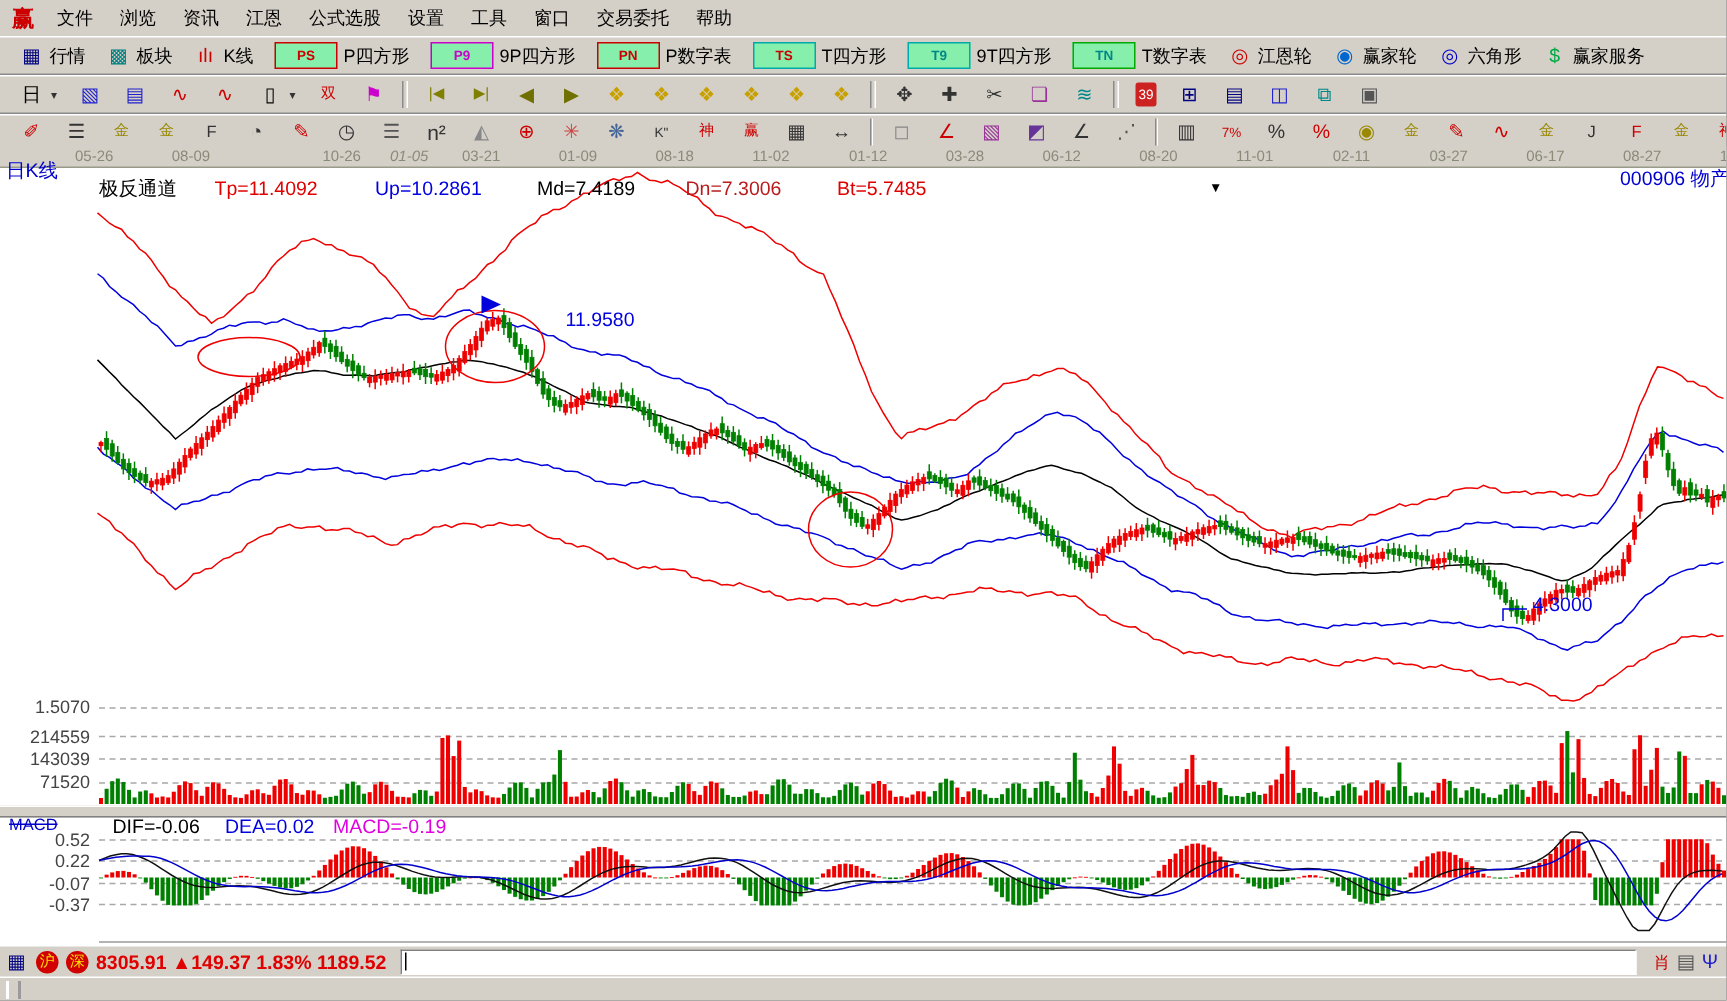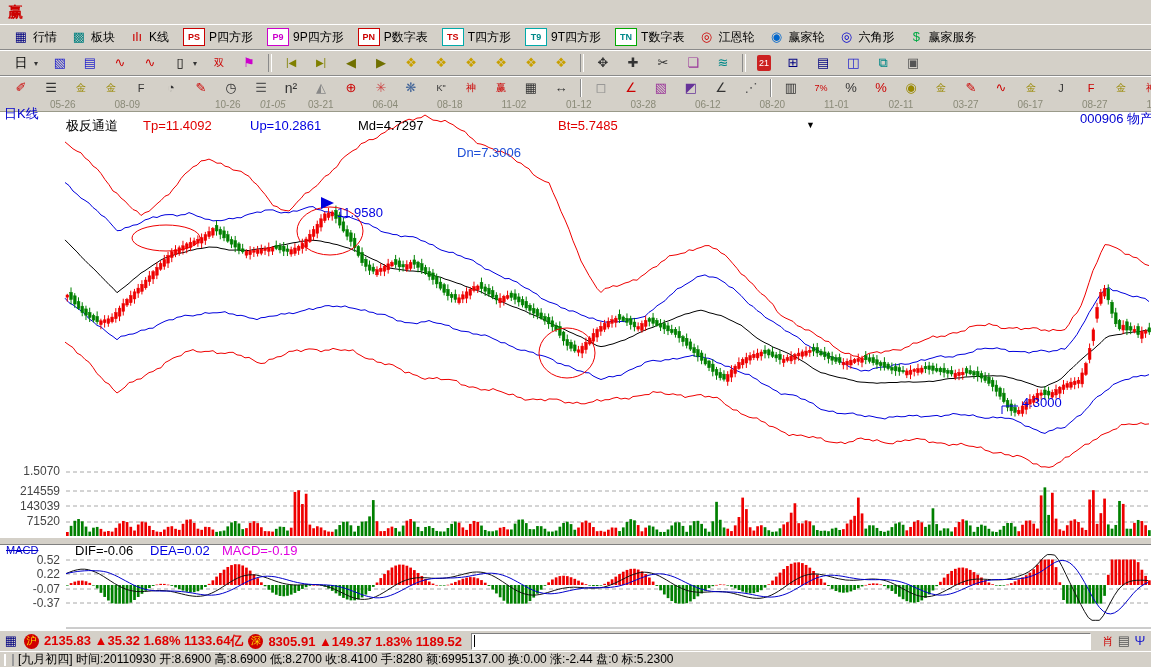--- a/index.html
+++ b/index.html
@@ -8,21 +8,21 @@
   
   .menubar{height:24px;display:flex;align-items:center;padding-left:2px;background:#d4d0c8;}
   .logo{color:#c00;font-weight:bold;font-size:15px;padding:0 6px;}
   .menuitem{padding:3px 9px;cursor:default;}
   .tb{display:flex;align-items:center;background:#d4d0c8;border-top:1px solid #fff;
       border-bottom:1px solid #8a8a8a;padding-left:6px;}
   .tb2{height:24px;} .tb3{height:24px;} .tb4{height:22px;}
   .tbtn{display:inline-flex;align-items:center;gap:4px;padding:1px 6px;height:20px;border:1px solid transparent;}
   .ico{min-width:16px;height:16px;display:inline-flex;align-items:center;justify-content:center;
        font-size:13px;line-height:16px;}
-  .bdg{font-size:9px;font-weight:bold;border:1px solid;padding:0 2px;line-height:11px;background:#ffffff;}
+  .bdg{font-size:9px;font-weight:bold;border:1px solid;padding:0 12px;line-height:11px;background:#86efac;}
   .sep{width:2px;height:18px;border-left:1px solid #8a8a8a;border-right:1px solid #fff;margin:0 4px;}
   .dd{font-size:8px;color:#333;margin-left:1px;}
   
   .chartarea{position:absolute;left:0;top:98px;width:1151px;height:532px;background:#fff;}
   .datestrip{position:absolute;left:0;top:0;width:1151px;height:13px;background:#d4d0c8;
              border-bottom:1px solid #9a9a8a;overflow:hidden;text-align:right;}
   .date{position:absolute;top:1px;font-size:10px;color:#8a8a78;white-space:nowrap;}
   #overlay{position:absolute;left:0;top:0;width:1151px;height:667px;pointer-events:none;z-index:5;}
   #overlay svg{position:absolute;left:0;top:0;}
   .lbl{position:absolute;white-space:nowrap;z-index:6;pointer-events:none;line-height:1.05;}
@@ -41,20 +41,21 @@
              border-top:1px solid #fff;display:flex;align-items:center;z-index:10;box-sizing:border-box;
              font-size:12px;white-space:nowrap;overflow:hidden;}
   .grip{width:6px;height:12px;border-left:2px solid #fff;border-right:2px solid #9a9a9a;margin:0 4px;}
 </style>
 </head>
 <body>
 
 <div class="win">
   <div class="menubar">
     <span class="logo">赢</span>
+    <span id="menuitems"><span class="menuitem">文件</span><span class="menuitem">浏览</span><span class="menuitem">资讯</span><span class="menuitem">江恩</span><span class="menuitem">公式选股</span><span class="menuitem">设置</span><span class="menuitem">工具</span><span class="menuitem">窗口</span><span class="menuitem">交易委托</span><span class="menuitem">帮助</span></span>
   </div>
   <div class="tb tb2" id="tb2">
       <span class="tbtn">
         <span class="ico" style="color: rgb(0, 0, 128);">▦</span>
         <span>行情</span>
       </span>
       <span class="tbtn">
         <span class="ico" style="color: rgb(0, 128, 128);">▩</span>
         <span>板块</span>
       </span>
@@ -172,21 +173,21 @@
         <span class="ico" style="color: rgb(51, 51, 51);">✂</span>
       </span>
       <span class="tbtn">
         <span class="ico" style="color: rgb(153, 51, 153);">❏</span>
       </span>
       <span class="tbtn">
         <span class="ico" style="color: rgb(0, 136, 136);">≋</span>
       </span>
       <span class="sep"></span>
       <span class="tbtn">
-        <span class="ico" style="color: rgb(255, 255, 255); background: rgb(204, 34, 34); border-radius: 2px; min-width: 14px; font-size: 9px;">21</span>
+        <span class="ico" style="color: rgb(255, 255, 255); background: rgb(204, 34, 34); border-radius: 2px; min-width: 14px; font-size: 9px;">39</span>
       </span>
       <span class="tbtn">
         <span class="ico" style="color: rgb(0, 0, 128);">⊞</span>
       </span>
       <span class="tbtn">
         <span class="ico" style="color: rgb(0, 0, 128);">▤</span>
       </span>
       <span class="tbtn">
         <span class="ico" style="color: rgb(34, 34, 204);">◫</span>
       </span>
@@ -316,21 +317,21 @@
       </span>
     </div>
 
   <div class="chartarea">
     <div class="datestrip" id="datestrip">
         <span class="date" style="left: 50px;">05-26</span>
         <span class="date" style="left: 114.5px;">08-09</span>
         <span class="date" style="left: 179px; margin-left: 36px;">10-26</span>
         <span class="date" style="left: 260px; font-style: italic;">01-05</span>
         <span class="date" style="left: 308px;">03-21</span>
-        <span class="date" style="left: 372.5px;">06-04</span>
+        <span class="date" style="left: 372.5px;">01-09</span>
         <span class="date" style="left: 437px;">08-18</span>
         <span class="date" style="left: 501.5px;">11-02</span>
         <span class="date" style="left: 566px;">01-12</span>
         <span class="date" style="left: 630.5px;">03-28</span>
         <span class="date" style="left: 695px;">06-12</span>
         <span class="date" style="left: 759.5px;">08-20</span>
         <span class="date" style="left: 824px;">11-01</span>
         <span class="date" style="left: 888.5px;">02-11</span>
         <span class="date" style="left: 953px;">03-27</span>
         <span class="date" style="left: 1017.5px;">06-17</span>
@@ -1526,51 +1527,49 @@
         <polygon points="321,197 334,203 321,209" fill="#0000dd"></polygon>
         <polyline points="1002,414 1002,406 1018,406" fill="none" stroke="#0000dd" stroke-width="1"></polyline>
         <line x1="66" y1="628" x2="1151" y2="628" stroke="#9a9a9a" stroke-width="1"></line>
       </svg>
   </div>
   <div id="labels">
       <div class="lbl" style="left: 4px; top: 107px; color: rgb(0, 0, 204); font-size: 13px;">日K线</div>
       <div class="lbl" style="left: 66px; top: 119px; color: rgb(0, 0, 0); font-size: 13px;">极反通道</div>
       <div class="lbl" style="left: 143px; top: 119px; color: rgb(224, 0, 0); font-size: 13px;">Tp=11.4092</div>
       <div class="lbl" style="left: 250px; top: 119px; color: rgb(0, 0, 224); font-size: 13px;">Up=10.2861</div>
-      <div class="lbl" style="left: 358px; top: 119px; color: rgb(0, 0, 0); font-size: 13px;">Md=4.7297</div>
-      <div class="lbl" style="left: 457px; top: 119px; color: #1d4ed8; font-size: 13px; margin-top: 27px;">Dn=7.3006</div>
+      <div class="lbl" style="left: 358px; top: 119px; color: rgb(0, 0, 0); font-size: 13px;">Md=7.4189</div>
+      <div class="lbl" style="left: 457px; top: 119px; color: #b91c1c; font-size: 13px;">Dn=7.3006</div>
       <div class="lbl" style="left: 558px; top: 119px; color: rgb(224, 0, 0); font-size: 13px;">Bt=5.7485</div>
       <div class="lbl" style="left: 1080px; top: 112px; color: rgb(0, 0, 208); font-size: 13px;">000906 物产中拓</div>
       <div class="lbl" style="left: 806px; top: 121px; color: rgb(0, 0, 0); font-size: 9px;">▼</div>
-      <div class="lbl" style="left: 337px; top: 206px; color: rgb(0, 0, 224); font-size: 13px;">11.9580</div>
+      <div class="lbl" style="left: 337px; top: 206px; color: rgb(0, 0, 224); font-size: 13px; padding-left: 40px;">11.9580</div>
       <div class="lbl" style="left: 1022px; top: 396px; color: rgb(0, 0, 224); font-size: 13px;">4.3000</div>
       <div class="lbl" style="left: 2px; top: 465px; color: rgb(68, 68, 68); font-size: 12px; width: 58px; text-align: right;">1.5070</div>
       <div class="lbl" style="left: 2px; top: 485px; color: rgb(68, 68, 68); font-size: 12px; width: 58px; text-align: right;">214559</div>
       <div class="lbl" style="left: 2px; top: 500px; color: rgb(68, 68, 68); font-size: 12px; width: 58px; text-align: right;">143039</div>
       <div class="lbl" style="left: 2px; top: 515px; color: rgb(68, 68, 68); font-size: 12px; width: 58px; text-align: right;">71520</div>
       <div class="lbl" style="left: 6px; top: 545px; color: rgb(0, 0, 204); font-size: 11px; text-decoration: line-through;">MACD</div>
       <div class="lbl" style="left: 75px; top: 544px; color: rgb(0, 0, 0); font-size: 13px;">DIF=-0.06</div>
       <div class="lbl" style="left: 150px; top: 544px; color: rgb(0, 0, 224); font-size: 13px;">DEA=0.02</div>
       <div class="lbl" style="left: 222px; top: 544px; color: rgb(224, 0, 224); font-size: 13px;">MACD=-0.19</div>
       <div class="lbl" style="left: 2px; top: 554px; color: rgb(68, 68, 68); font-size: 12px; width: 58px; text-align: right;">0.52</div>
       <div class="lbl" style="left: 2px; top: 568px; color: rgb(68, 68, 68); font-size: 12px; width: 58px; text-align: right;">0.22</div>
       <div class="lbl" style="left: 2px; top: 583px; color: rgb(68, 68, 68); font-size: 12px; width: 58px; text-align: right;">-0.07</div>
       <div class="lbl" style="left: 2px; top: 597px; color: rgb(68, 68, 68); font-size: 12px; width: 58px; text-align: right;">-0.37</div>
     </div>
   <div class="splitter"></div>
 
   <div class="indexbar">
     <span class="ico" style="color:#000080">▦</span>
     <span class="circ">沪</span>
-    <span class="idxtxt">2135.83 ▲35.32 1.68% 1133.64亿</span>
     <span class="circ">深</span>
     <span class="idxtxt">8305.91 ▲149.37 1.83% 1189.52</span>
     <span class="kbinput">
         <span class="caret"></span>
       </span>
     <span id="idxicons"><span class="ico" style="color: rgb(204, 0, 0); font-size: 11px;">肖</span><span class="ico" style="color: rgb(85, 85, 85);">▤</span><span class="ico" style="color: rgb(34, 34, 204);">Ψ</span></span>
   </div>
 
   <div class="statusbar">
     <span class="grip"></span>
-    <span>[九月初四] 时间:20110930 开:8.6900 高:8.6900 低:8.2700 收:8.4100 手:8280 额:6995137.00 换:0.00 涨:-2.44 盘:0 标:5.2300</span>
   </div>
 </div>
 
 </body></html>

